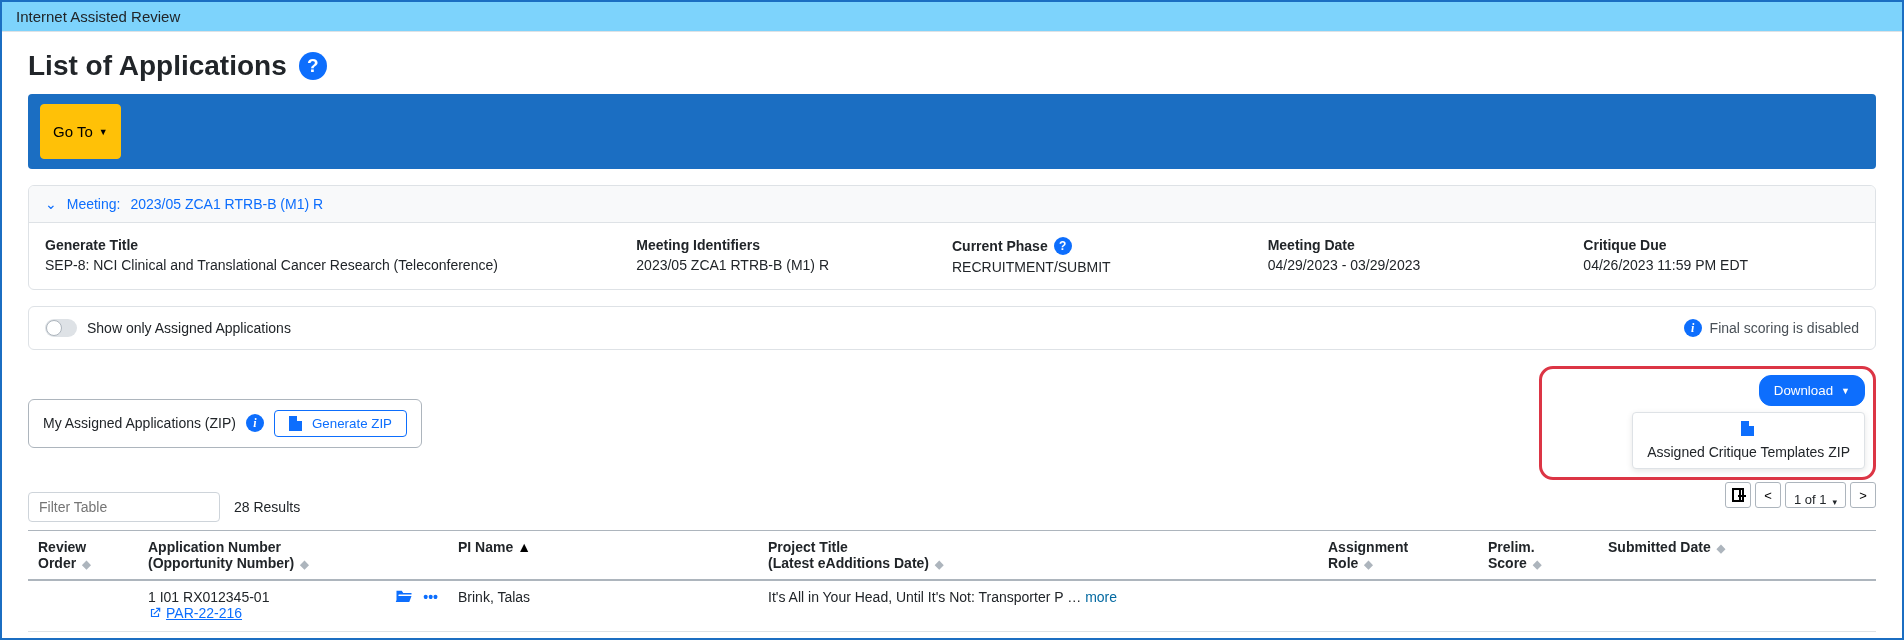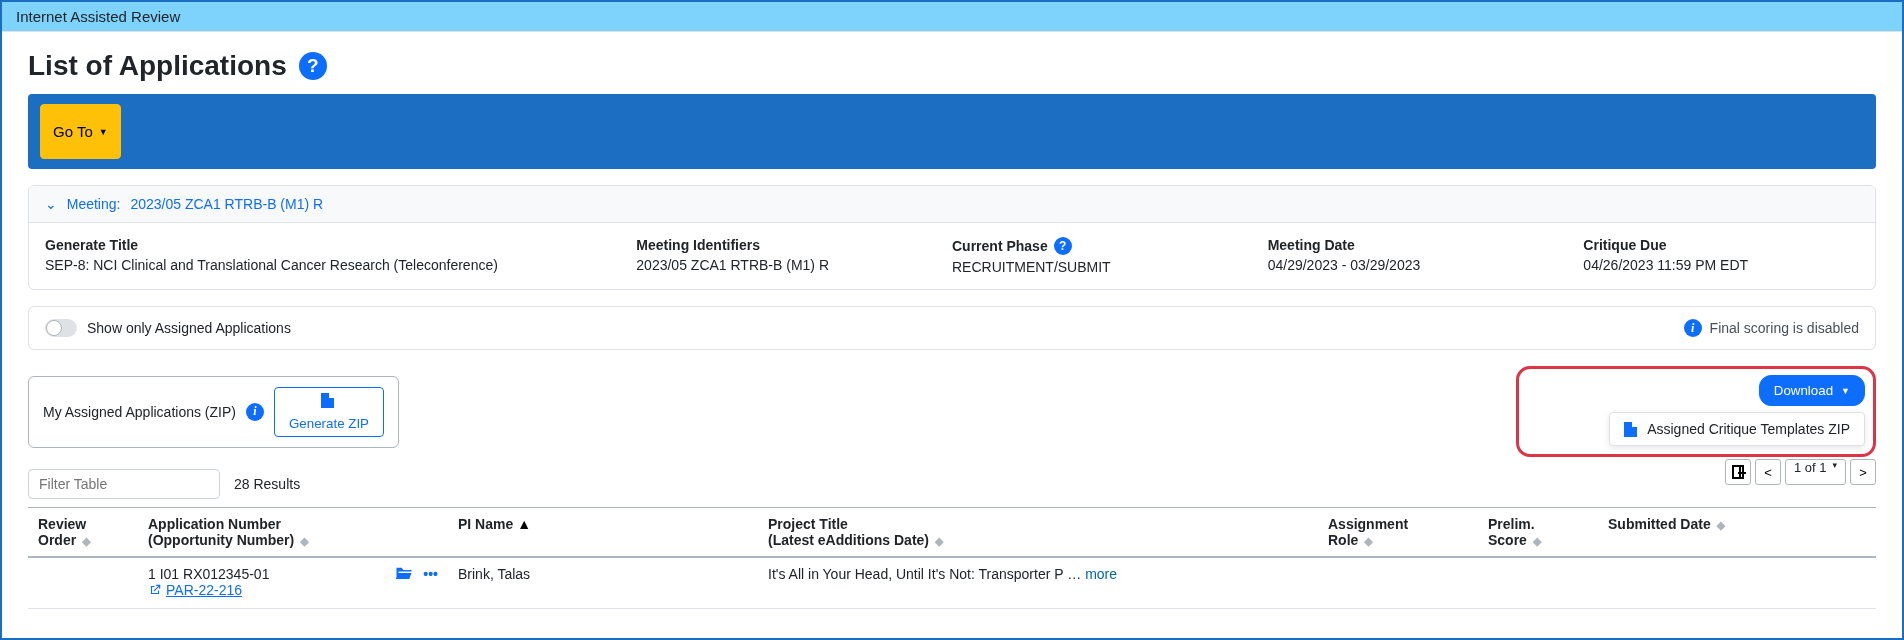--- a/index.html
+++ b/index.html
@@ -162,21 +162,20 @@
   .gen-zip-btn {
     border: 1px solid #0d6efd;
     color: #0d6efd;
     background: #fff;
     border-radius: 4px;
     padding: 5px 14px;
     display: inline-flex;
     align-items: center;
     gap: 8px;
     cursor: pointer;
-    flex-direction: column;
   }
   .download-wrap {
     position: relative;
     border: 3px solid #dc3545;
     border-radius: 14px;
     padding: 6px 8px 8px 90px;
     display: inline-flex;
     flex-direction: column;
     align-items: flex-end;
     gap: 6px;
@@ -195,20 +194,21 @@
   .download-menu {
     background: #fff;
     border: 1px solid #dee2e6;
     border-radius: 4px;
     padding: 8px 14px;
     display: flex;
     align-items: center;
     gap: 8px;
     cursor: pointer;
     box-shadow: 0 2px 6px rgba(0,0,0,0.1);
+    flex-direction: column;
   }
   .filter-row {
     display: flex;
     align-items: center;
     gap: 14px;
     margin: 12px 0 8px;
     position: relative;
   }
   .filter-input {
     border: 1px solid #ced4da;
@@ -236,21 +236,21 @@
     justify-content: center;
     cursor: pointer;
     font-size: 13px;
   }
   .pager .page-select {
     border: 1px solid #adb5bd;
     border-radius: 3px;
     height: 26px;
     padding: 0 8px;
     display: inline-flex;
-    align-items: flex-start;
+    align-items: flex-end;
     gap: 6px;
     font-size: 13px;
   }
   table {
     width: 100%;
     border-collapse: collapse;
   }
   thead th {
     text-align: left;
     font-weight: 700;

